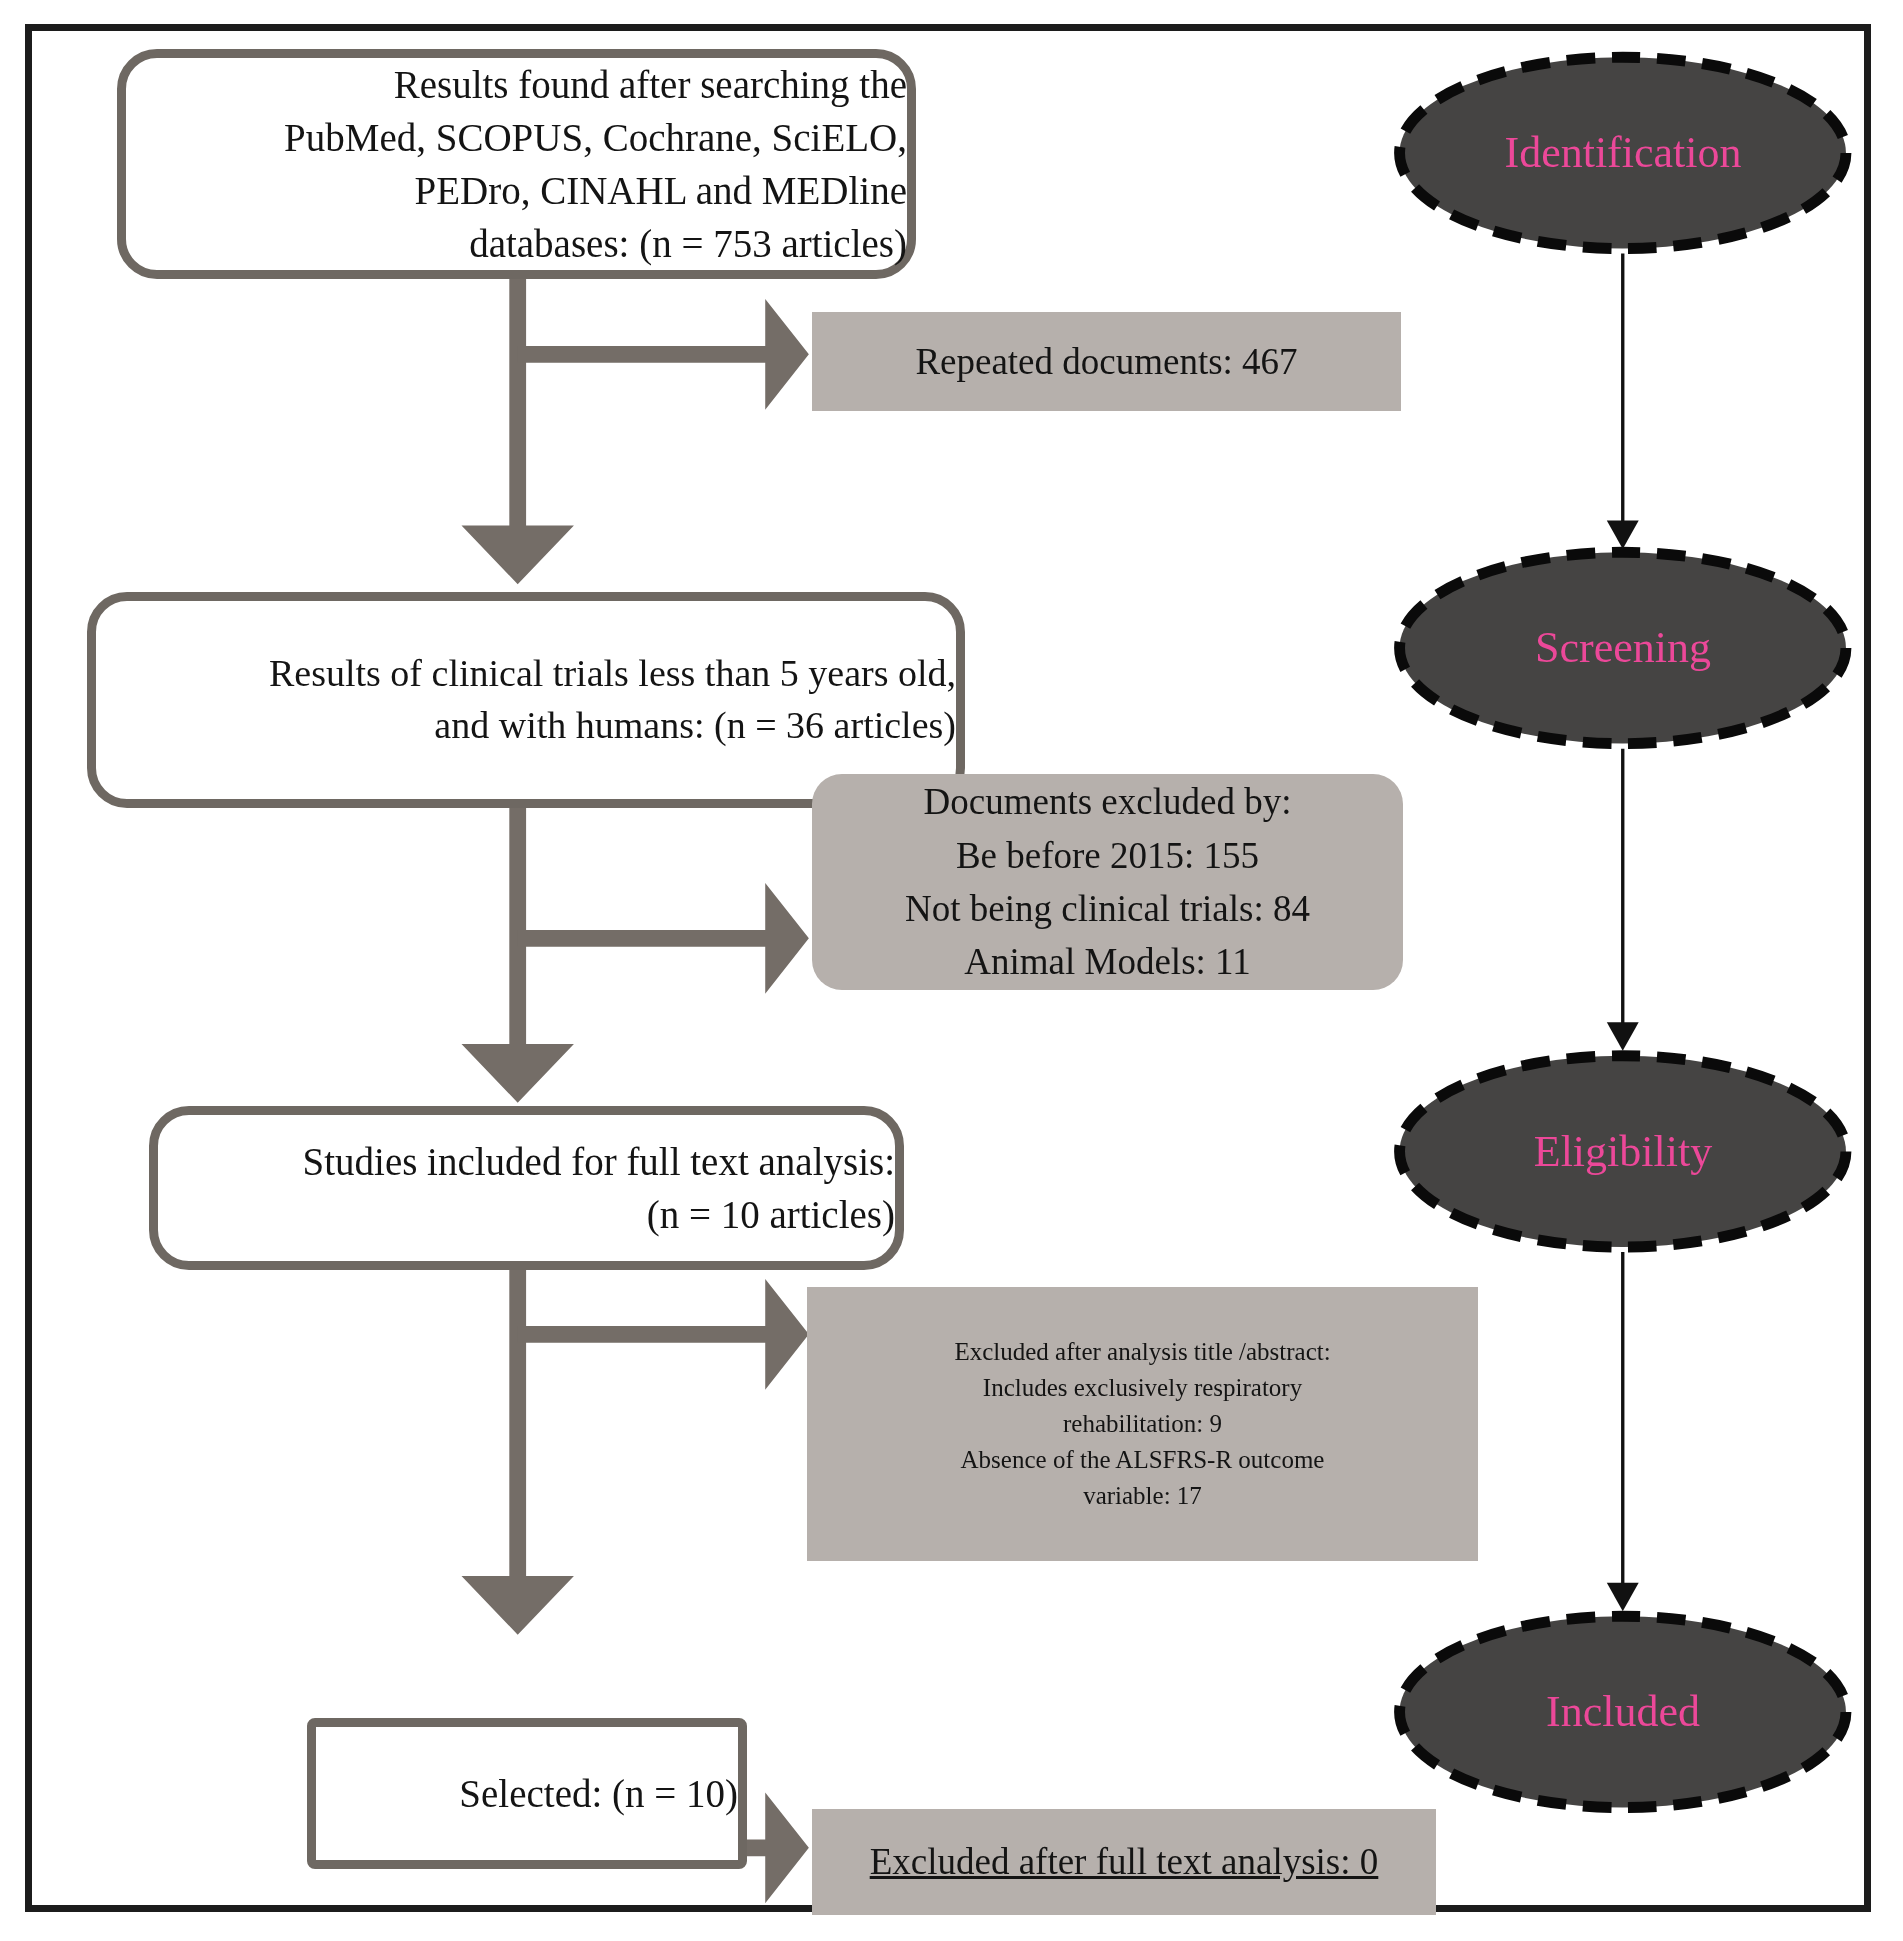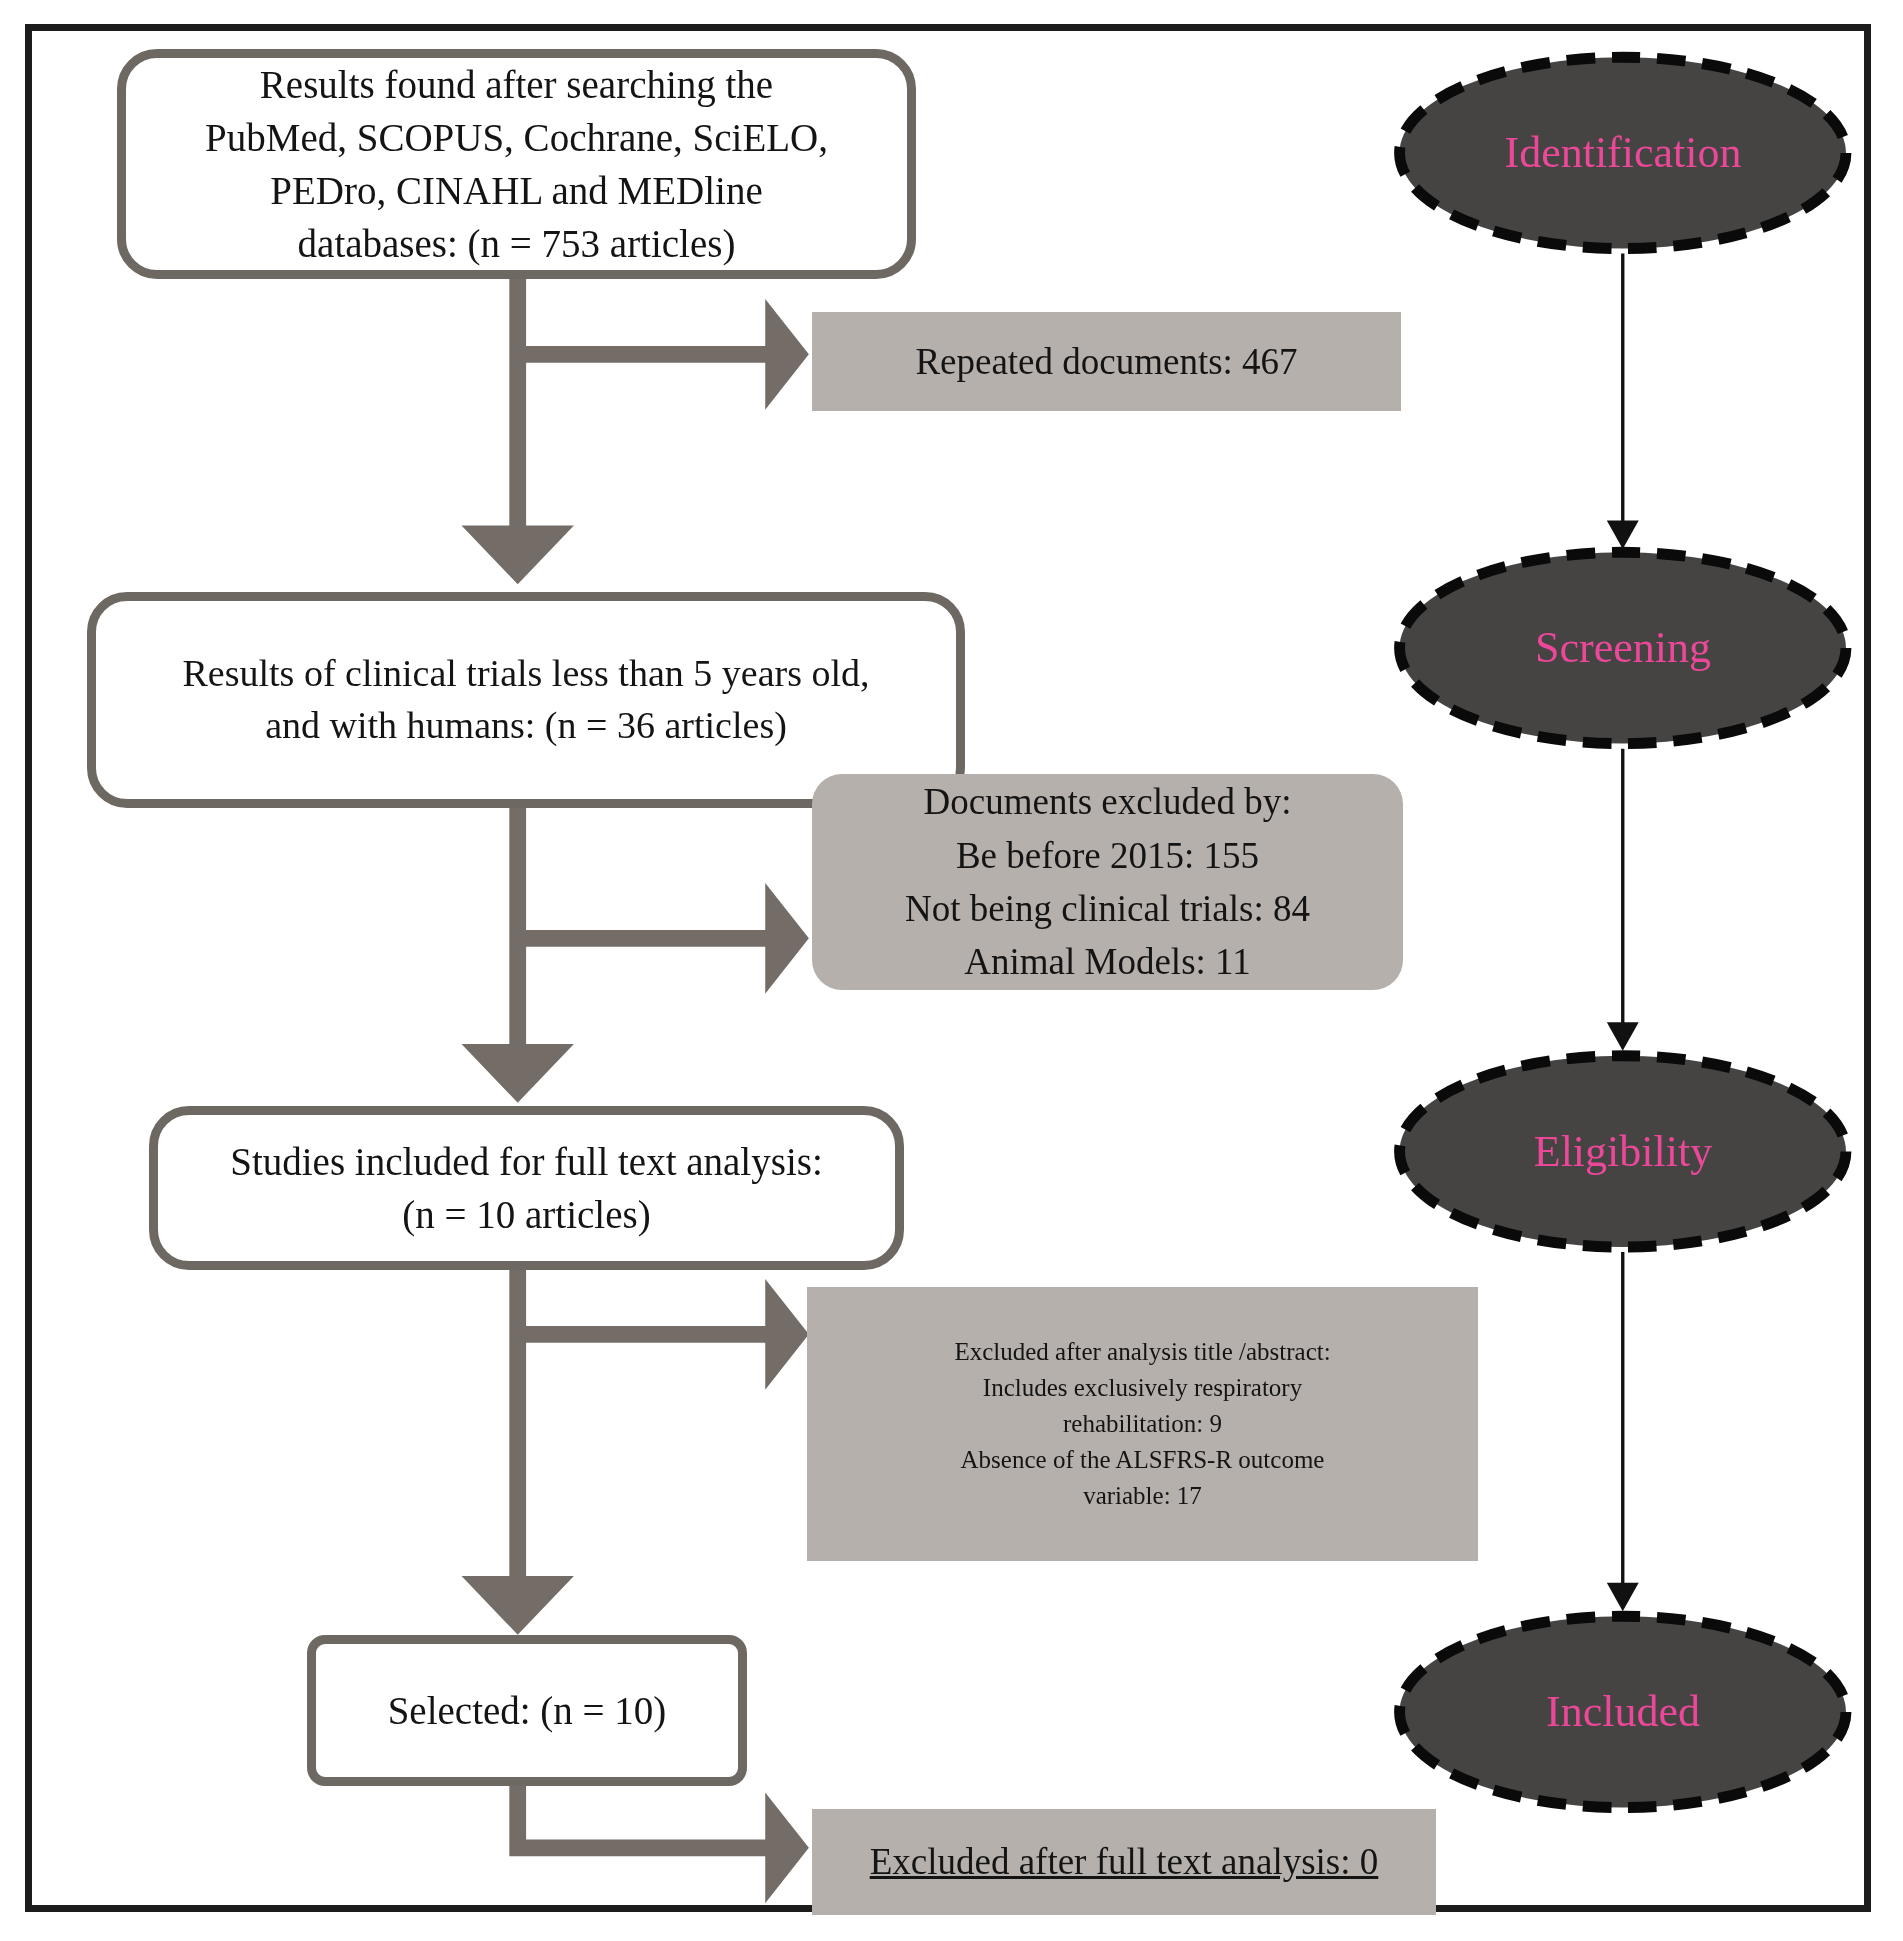--- a/index.html
+++ b/index.html
@@ -11,21 +11,21 @@
   .frame {
     position: absolute; left: 25px; top: 23.5px; width: 1846px; height: 1888px;
     border: 7.6px solid #1c1c1c; background: #ffffff; box-sizing: border-box;
   }
   .layer {
     position: absolute; left: 0; top: 0; width: 1903px; height: 1942px;
   }
   .flow-box {
     position: absolute; box-sizing: border-box;
     border: 9.2px solid #6e6862; border-radius: 40px; background: #ffffff;
-    display: flex; flex-direction: column; justify-content: center; align-items: center;
+    display: flex; flex-direction: column; justify-content: center; align-items: flex-end;
     text-align: center; font-size: 39px; line-height: 1.36;
   }
   .flow-box .line, .excl-box .line { white-space: nowrap; }
   .excl-box {
     position: absolute; box-sizing: border-box; background: #b6b0ac;
     display: flex; flex-direction: column; justify-content: center; align-items: center;
     text-align: center; font-size: 37px; line-height: 1.44;
   }
   .excl-box.small-text { font-size: 25px; }
   .stage-label {
@@ -72,21 +72,21 @@
 <div class="flow-box" style="left:87px; top:592px; width:878px; height:216px; font-size:38px;">
   <div class="line">Results of clinical trials less than 5 years old,</div>
   <div class="line">and with humans: (n = 36 articles)</div>
 </div>
 
 <div class="flow-box" style="left:149px; top:1106px; width:755px; height:164px;">
   <div class="line">Studies included for full text analysis:</div>
   <div class="line">(n = 10 articles)</div>
 </div>
 
-<div class="flow-box" style="left:307px; top:1635px; width:440px; height:151px; border-radius:18px;">
+<div class="flow-box" style="left:307px; top:1718px; width:440px; height:151px; border-radius:8px;">
   <div class="line">Selected: (n = 10)</div>
 </div>
 
 <div class="excl-box" style="left:812px; top:312px; width:589px; height:99px;">
   <div class="line">Repeated documents: 467</div>
 </div>
 
 <div class="excl-box" style="left:812px; top:774px; width:591px; height:216px;border-radius:30px;">
   <div class="line">Documents excluded by:</div>
   <div class="line">Be before 2015: 155</div>

